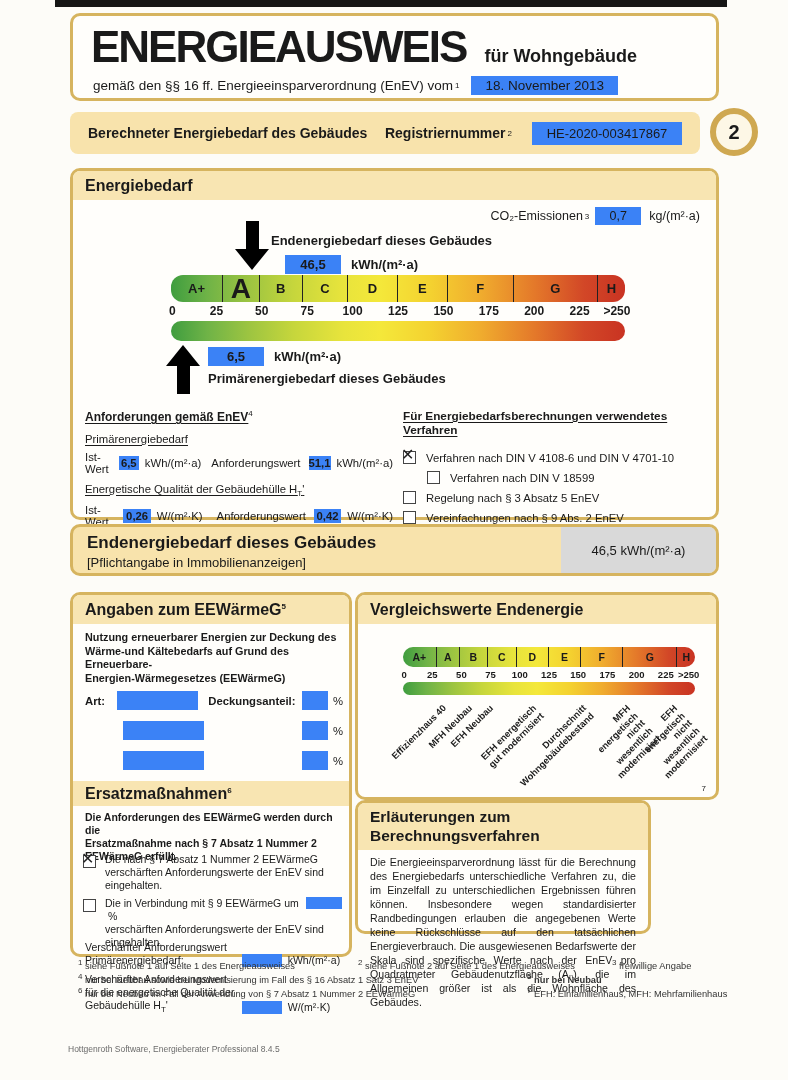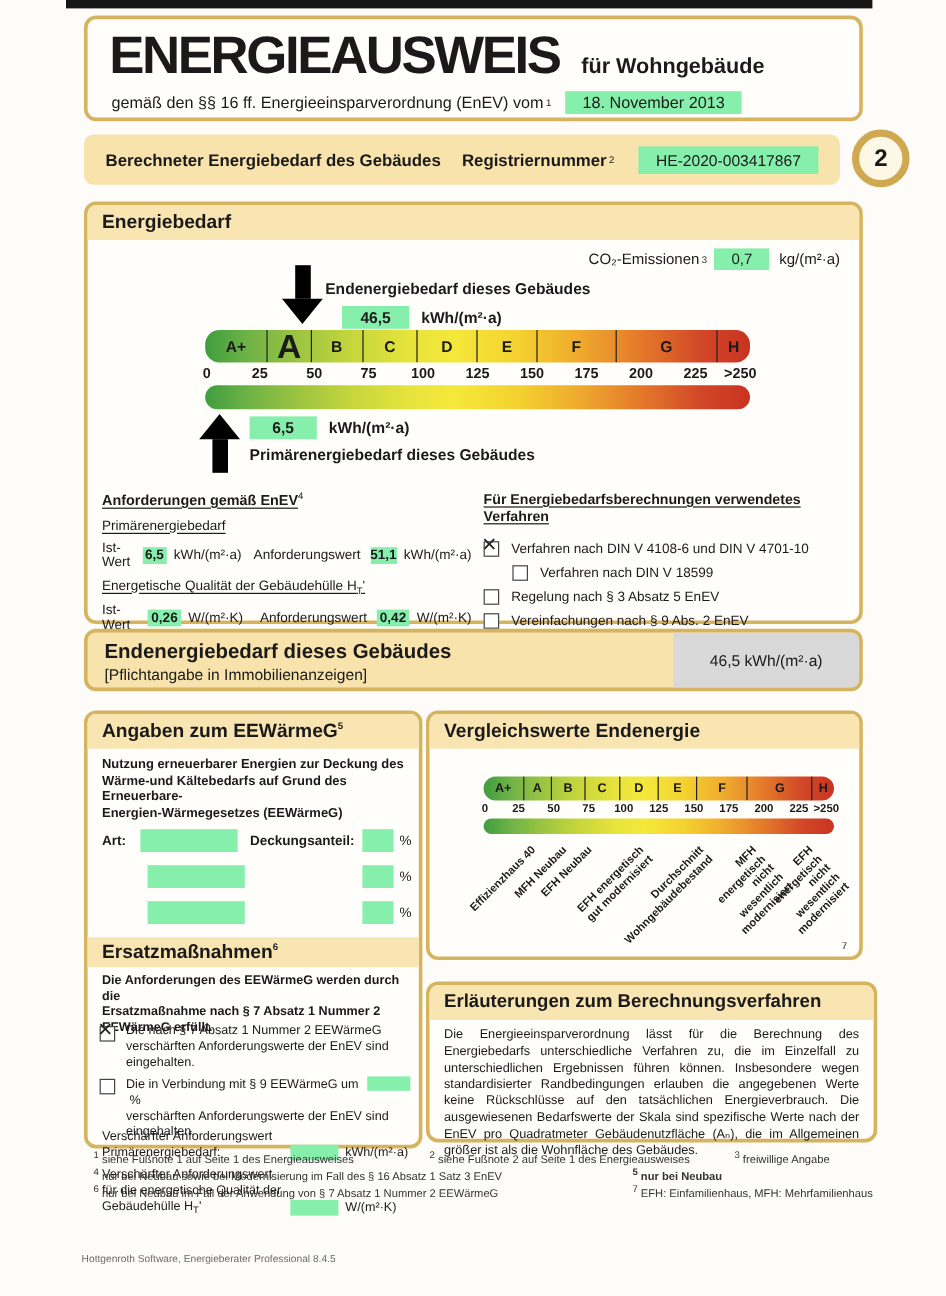--- a/index.html
+++ b/index.html
@@ -2,21 +2,21 @@
 <html><head>
 <meta charset="utf-8">
 <style>
   html,body{margin:0;padding:0;}
   body{width:788px;height:1080px;position:relative;background:#fdfcf8;
        font-family:"Liberation Sans","DejaVu Sans",sans-serif;color:#1a1a1a;}
   .abs{position:absolute;}
   .box{position:absolute;background:#fffefb;border:3px solid #d6b45f;border-radius:10px;box-sizing:border-box;}
   .hdr{background:#f8e5b2;font-weight:bold;font-size:16px;padding:5px 12px;border-radius:7px 7px 0 0;line-height:1.2;}
   .tanband{position:absolute;background:#f8e3ac;border-radius:8px;box-sizing:border-box;}
-  .grey{background:#86efac;display:inline-block;text-align:center;box-sizing:border-box;}
+  .grey{background:#3b82f6;display:inline-block;text-align:center;box-sizing:border-box;}
   sup{font-size:8px;}
   sub{font-size:8px;}
   .u{text-decoration:underline;text-underline-offset:2px;}
   .b{font-weight:bold;}
   .pre{white-space:pre-line;}
   
   .grad{background:linear-gradient(90deg,#3f9d3f 0%,#6fb347 8%,#9cc441 17%,#c6d63c 27%,#e8e43c 38%,#f4e83a 46%,#f4d230 57%,#f0ad2e 68%,#e4792a 80%,#d24727 91%,#c93322 100%);}
   .lettersbar{position:absolute;display:flex;border-radius:12px;overflow:hidden;}
   .lettersbar .seg{display:flex;align-items:center;justify-content:center;font-weight:bold;border-right:1.5px solid #222;box-sizing:border-box;}
   .lettersbar .seg:last-child{border-right:none;}
@@ -321,21 +321,21 @@
     <span class="rlabel" style="left:61%;">Durchschnitt
 Wohngebäudebestand</span>
     <span class="rlabel" style="left:76%;">MFH energetisch nicht
 wesentlich modernisiert</span>
     <span class="rlabel" style="left:92%;">EFH energetisch nicht
 wesentlich modernisiert</span>
   </div>
   <sup class="abs" style="right:10px;bottom:4px;">7</sup>
 </div>
 
-<div class="box" style="left:355px;top:818px;width:376px;height:134px;">
+<div class="box" style="left:355px;top:800px;width:296px;height:134px;">
   <div class="hdr" style="font-size:15.5px;">Erläuterungen zum Berechnungsverfahren</div>
   <div style="padding:6px 12px;font-size:10.6px;line-height:1.32;text-align:justify;">Die Energieeinsparverordnung lässt für die Berechnung des Energiebedarfs unterschiedliche Verfahren zu, die im Einzelfall zu unterschiedlichen Ergebnissen führen können. Insbesondere wegen standardisierter Randbedingungen erlauben die angegebenen Werte keine Rückschlüsse auf den tatsächlichen Energieverbrauch. Die ausgewiesenen Bedarfswerte der Skala sind spezifische Werte nach der EnEV pro Quadratmeter Gebäudenutzfläche (Aₙ), die im Allgemeinen größer ist als die Wohnfläche des Gebäudes.</div>
 </div>
 
 <div class="fn" style="left:78px;top:958px;"><sup>1</sup> <span>siehe Fußnote 1 auf Seite 1 des Energieausweises</span></div>
 <div class="fn" style="left:358px;top:958px;"><sup>2</sup> <span>siehe Fußnote 2 auf Seite 1 des Energieausweises</span></div>
 <div class="fn" style="left:612px;top:958px;"><sup>3</sup> <span>freiwillige Angabe</span></div>
 <div class="fn" style="left:78px;top:972px;"><sup>4</sup> <span>nur bei Neubau sowie bei Modernisierung im Fall des § 16 Absatz 1 Satz 3 EnEV</span></div>
 <div class="fn" style="left:527px;top:972px;font-weight:bold;"><sup>5</sup> <span>nur bei Neubau</span></div>
 <div class="fn" style="left:78px;top:986px;"><sup>6</sup> <span>nur bei Neubau im Fall der Anwendung von § 7 Absatz 1 Nummer 2 EEWärmeG</span></div>

